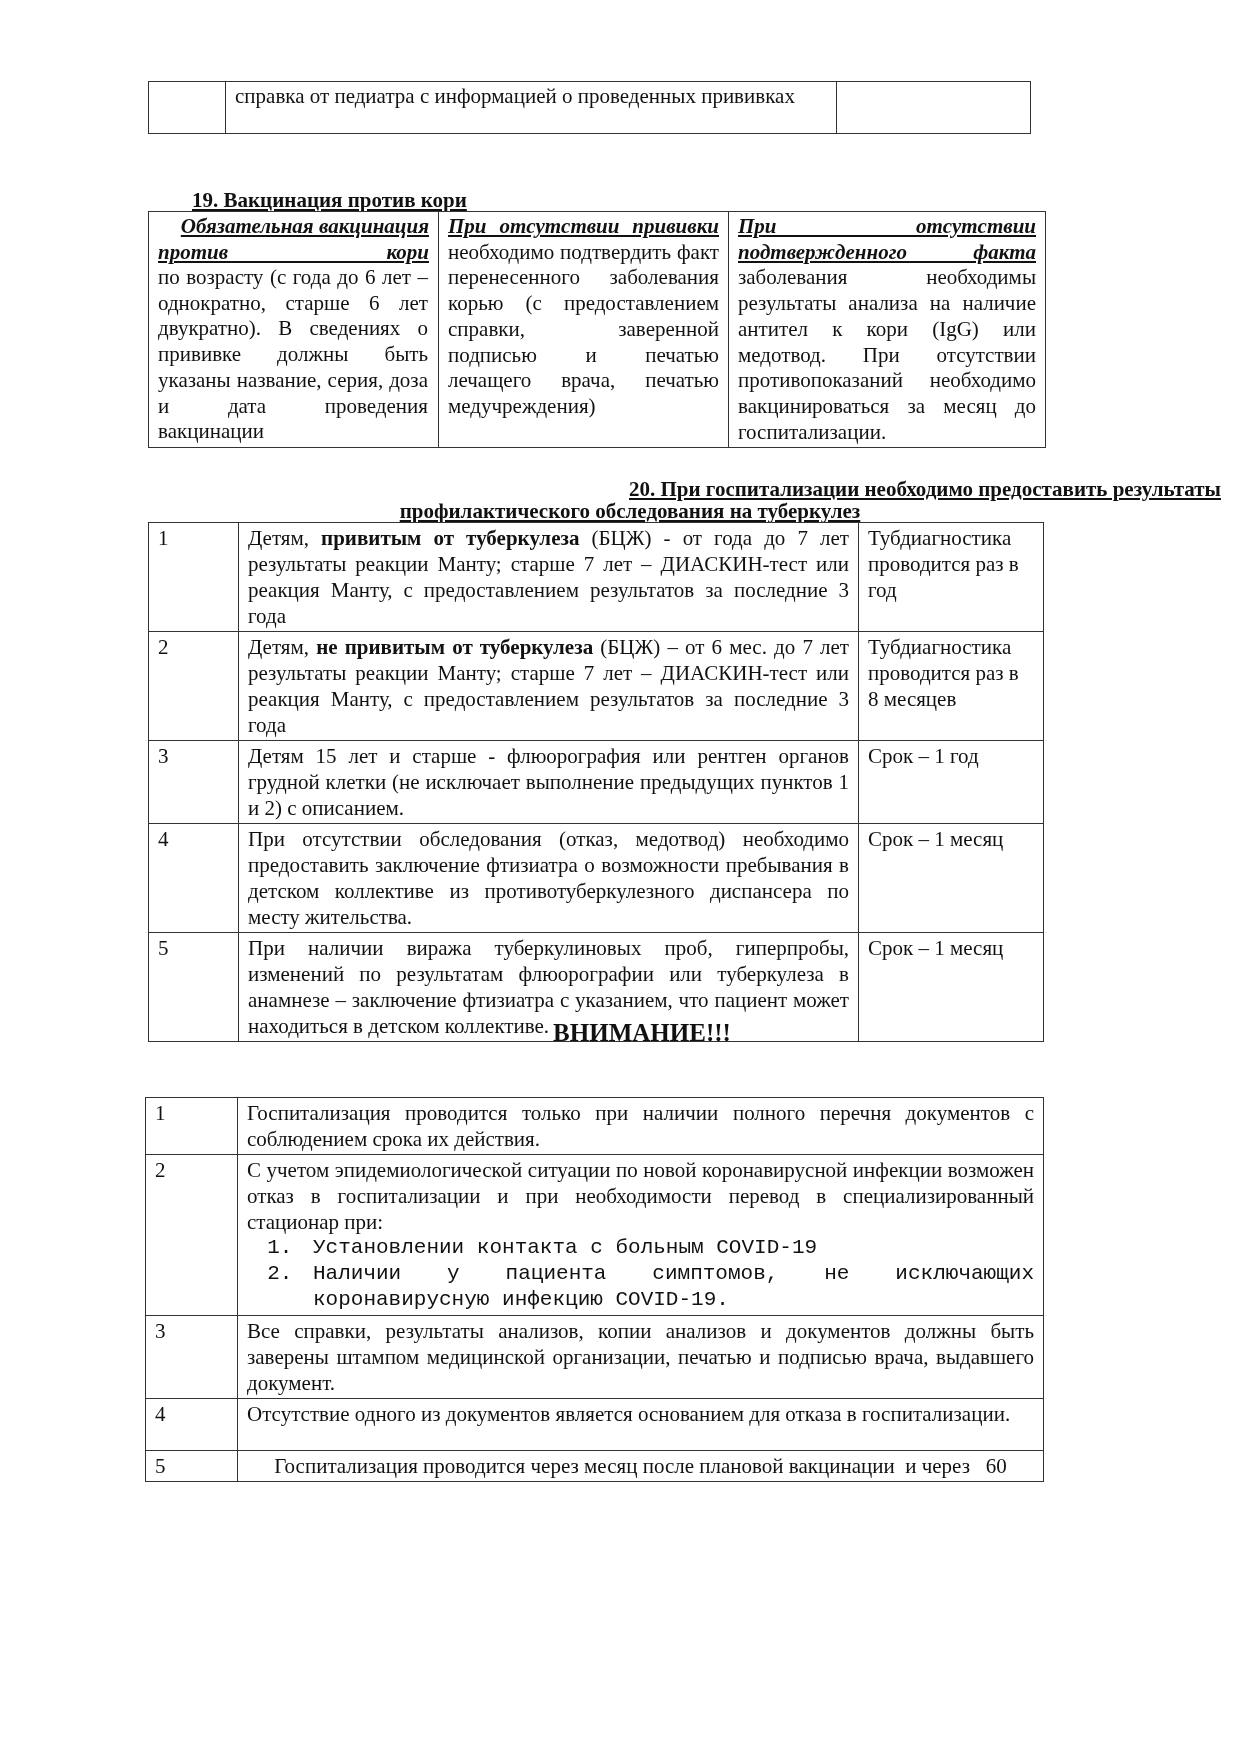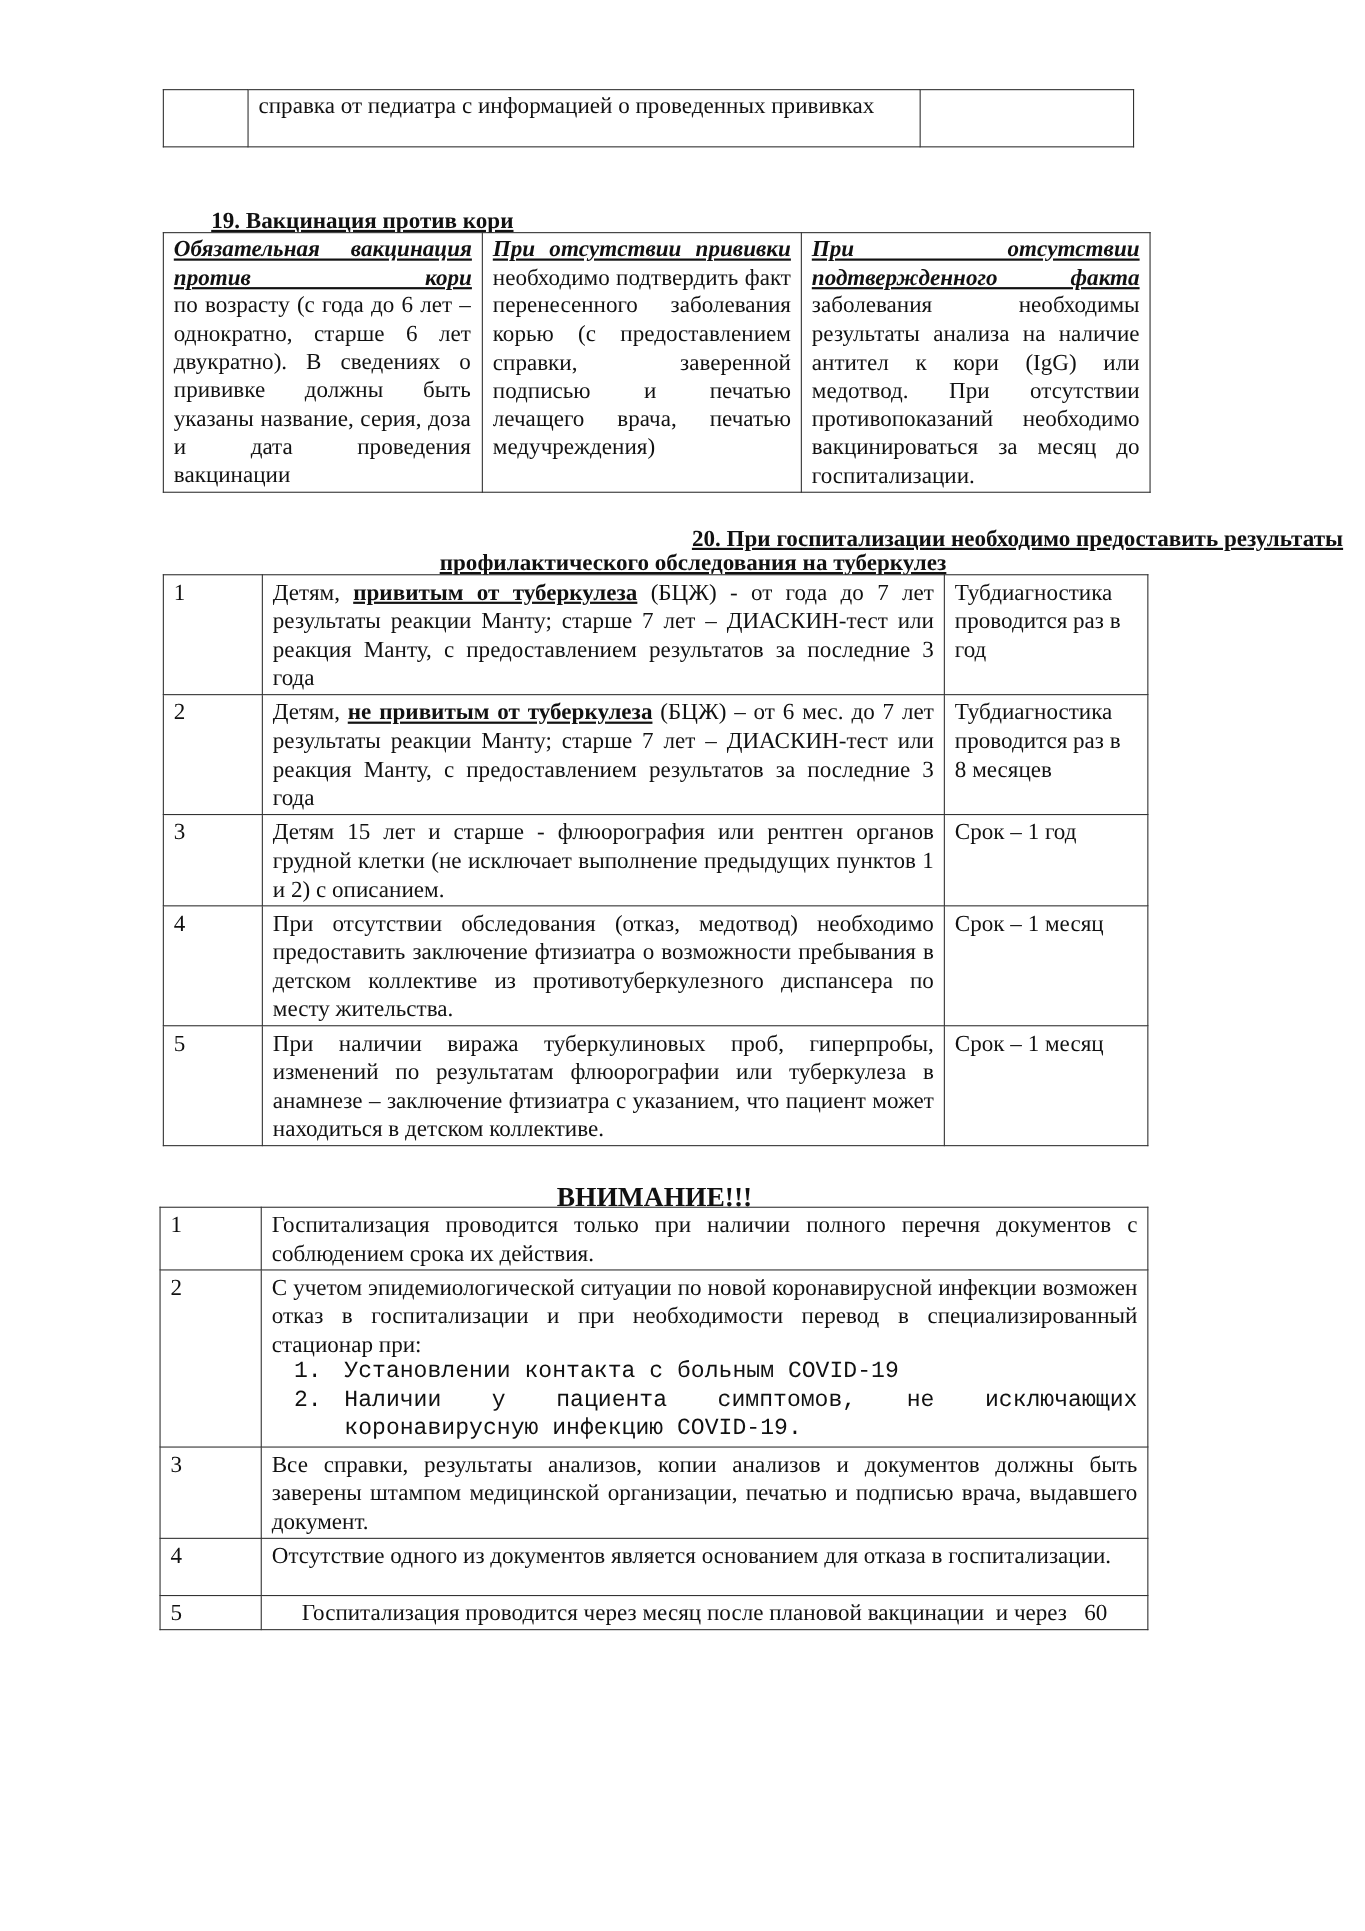--- a/index.html
+++ b/index.html
@@ -7,21 +7,21 @@
     width: 1241px; height: 1755px; position: relative; overflow: hidden;
     font-family: "Liberation Serif", "DejaVu Serif", serif;
     color: #111;
     font-size: 21px;
     line-height: 26px;
   }
   table { border-collapse: collapse; position: absolute; table-layout: fixed; }
   td { border: 1.5px solid #333; vertical-align: top; padding: 2px 9px 2px 9px; text-align: justify; }
   .num { text-align: left; }
   .bu { font-weight: bold; font-style: italic; text-decoration: underline; }
-  .bun { font-weight: bold; text-decoration: underline; }
+  .bun { font-weight: bold; }
   .heading { position: absolute; font-weight: bold; font-size: 21px; line-height: 26px; text-decoration: underline; }
   .attention { position: absolute; font-weight: bold; font-size: 25px; left: 0; width: 1241px; text-align: center; }
   ol { margin: 0; padding-left: 58px; font-family: Liberation Mono, monospace; }
   ol li { padding-left: 8px; text-align: justify; }
 </style>
 </head>
 <body>
 
 <table style="left:148px; top:81px; width:882px;">
   <colgroup>
@@ -42,21 +42,21 @@
 
 <table style="left:148px; top:211px; width:897px;">
   <colgroup>
       <col style="width:290px">
       <col style="width:290px">
       <col style="width:317px">
     </colgroup>
   <tbody>
       <tr style="height:232px;">
     <td style="line-height:25.7px;">
-      <span class="bu" style="display:block; text-align-last:justify; direction:ltr;">Обязательная вакцинация против кори</span>
+      <span class="bu" style="display:block; text-align:right; text-align-last:justify; direction:ltr;">Обязательная вакцинация против кори</span>
     </td>
     <td style="line-height:25.7px;">
       <span class="bu">При отсутствии прививки</span><span> необходимо подтвердить факт перенесенного заболевания корью (с предоставлением справки, заверенной подписью и печатью лечащего врача, печатью медучреждения)</span>
     </td>
     <td style="line-height:25.7px;">
       <span class="bu">При отсутствии подтвержденного факта</span><span> заболевания необходимы результаты анализа на наличие антител к кори (IgG) или медотвод. При отсутствии противопоказаний необходимо вакцинироваться за месяц до госпитализации.</span>
     </td>
   </tr>
 </tbody>
   </table>
@@ -96,21 +96,21 @@
     <td class="num">Срок – 1 месяц</td>
   </tr>
   <tr style="height:104px;">
     <td class="num">5</td>
     <td>При наличии виража туберкулиновых проб, гиперпробы, изменений по результатам флюорографии или туберкулеза в анамнезе – заключение фтизиатра с указанием, что пациент может находиться в детском коллективе.</td>
     <td class="num">Срок – 1 месяц</td>
   </tr>
 </tbody>
   </table>
 
-<div class="attention" style="top:1076px; width:1190px;">ВНИМАНИЕ!!!</div>
+<div class="attention" style="top:1020px; width:1190px;padding-left:47px;">ВНИМАНИЕ!!!</div>
 
 <table style="left:145px; top:1097px; width:898px;">
   <colgroup>
       <col style="width:92px">
       <col style="width:806px">
     </colgroup>
   <tbody>
       <tr style="height:52px;">
     <td class="num">1</td>
     <td>Госпитализация проводится только при наличии полного перечня документов с соблюдением срока их действия.</td>

